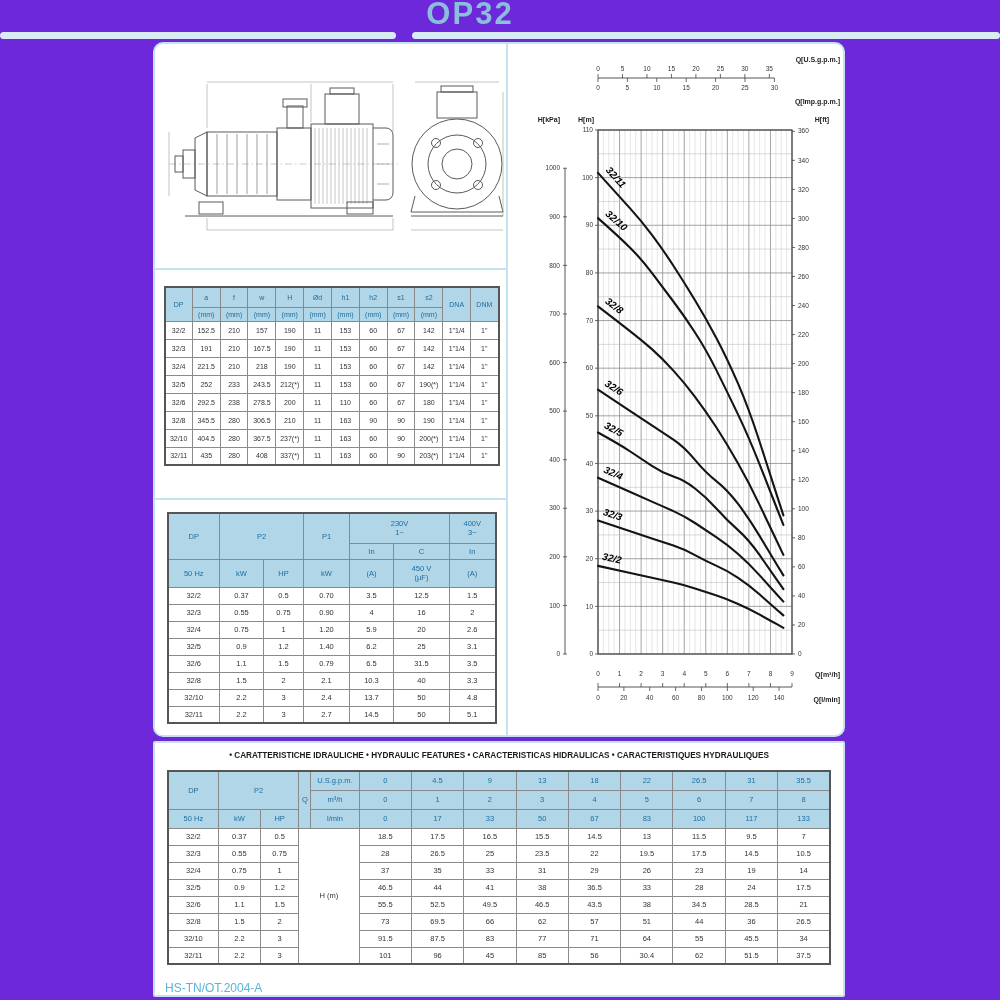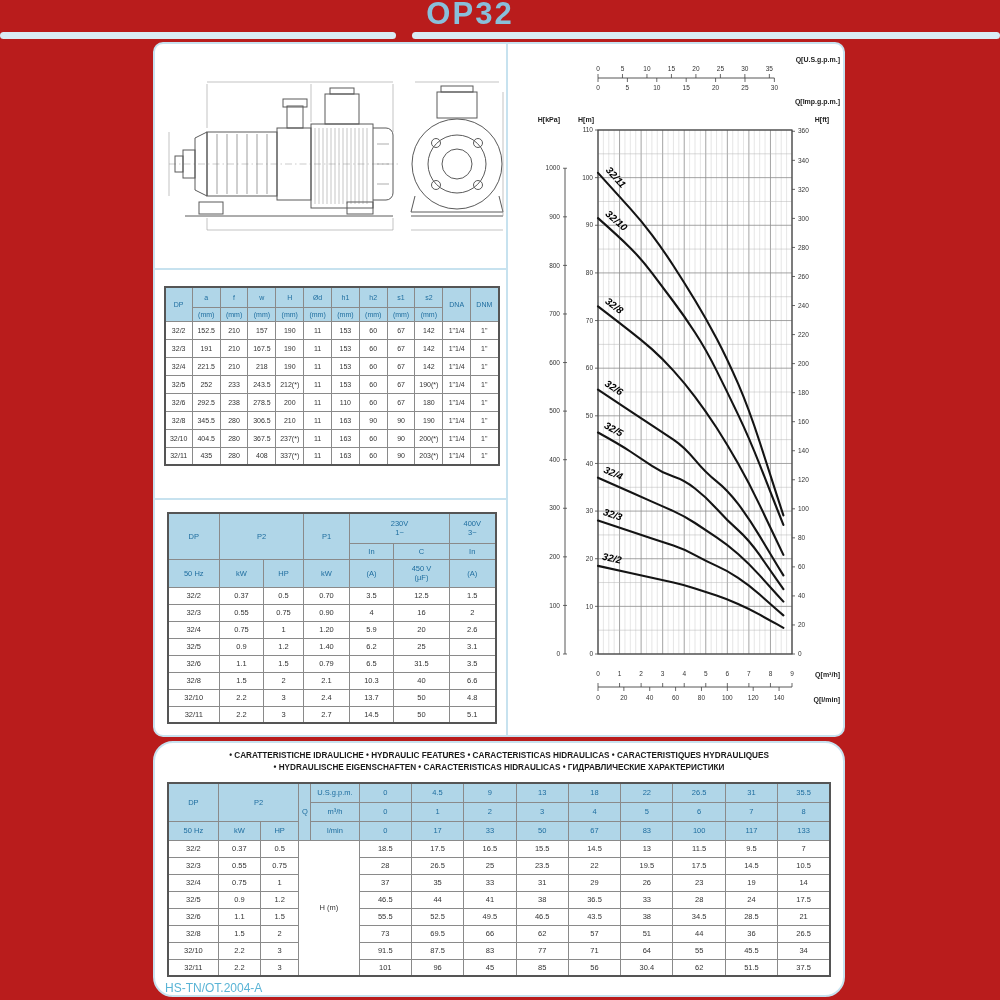--- a/index.html
+++ b/index.html
@@ -1,26 +1,26 @@
 <!DOCTYPE html>
 <html><head>
 <meta charset="utf-8">
 <style>
   html,body{margin:0;padding:0;background:#ffffff;width:1000px;height:1000px;overflow:hidden;
     font-family:"Liberation Sans",sans-serif;}
-  .page{position:relative;width:1000px;height:1000px;background:#b91c1c;}
+  .page{position:relative;width:1000px;height:1000px;background:#6d28d9;}
   .title{position:absolute;top:-4px;left:0;width:940px;text-align:center;
     font-size:31px;font-weight:bold;letter-spacing:2px;color:#89bfda;}
   .band{position:absolute;top:32px;height:7px;background:#d9ecf5;border-radius:4px;}
   .band-l{left:0;width:396px;}
   .band-r{left:412px;width:588px;}
   .panelA{position:absolute;left:153px;top:42px;width:692px;height:695px;box-sizing:border-box;
     border:2px solid #c7e2ef;border-radius:10px;background:#fff;}
   .panelB{position:absolute;left:153px;top:741px;width:692px;height:256px;box-sizing:border-box;
-    border:2px solid #c7e2ef;border-radius:20px;background:#fff;}
+    border:2px solid #c7e2ef;border-radius:2px;background:#fff;}
   .drawings{position:absolute;left:0;top:0;width:353px;height:224px;}
   .sec-dims{position:absolute;left:0;top:224px;width:353px;height:230px;border-top:2px solid #c7e2ef;}
   .sec-elec{position:absolute;left:0;top:454px;width:353px;height:237px;border-top:2px solid #c7e2ef;}
   .chart-col{position:absolute;right:0;top:0;width:335px;height:691px;border-left:2px solid #c7e2ef;}
   table{border-collapse:collapse;table-layout:fixed;background:#fff;}
   td,th{border:1px solid #8a8a8a;text-align:center;vertical-align:middle;padding:0 1px;
     color:#333;font-weight:normal;overflow:hidden;}
   .hdr{background:#b0d6e8;color:#1e6d9f;}
   #dims-table{width:336px;margin:16px auto 0;border:2px solid #555;font-size:7px;}
   #dims-table thead tr:first-child{height:20px;}
@@ -343,21 +343,21 @@
               <td>31.5</td>
               <td>3.5</td>
             </tr>
             <tr>
               <td>32/8</td>
               <td>1.5</td>
               <td>2</td>
               <td>2.1</td>
               <td>10.3</td>
               <td>40</td>
-              <td>6.6</td>
+              <td>3.3</td>
             </tr>
             <tr>
               <td>32/10</td>
               <td>2.2</td>
               <td>3</td>
               <td>2.4</td>
               <td>13.7</td>
               <td>50</td>
               <td>4.8</td>
             </tr>
@@ -612,21 +612,20 @@
           <text transform="translate(96.8,170.8) rotate(41.5)" font-size="10" font-weight="bold" font-style="italic" fill="#000">32/10</text>
           <path d="M90.0,128.9 Q111.6,152.7 122.3,164.6 Q133.1,176.5 143.9,190.8 Q154.7,205.1 165.4,221.8 Q176.2,238.4 187.0,256.3 Q197.8,274.2 208.6,294.4 Q219.3,314.7 230.1,339.7 Q240.9,364.7 251.7,398.0 Q262.4,431.4 268.9,451.4 L275.4,471.4" fill="none" stroke="#141414" stroke-width="2.1" stroke-linecap="round"></path>
           <text transform="translate(97.3,126.6) rotate(47.9)" font-size="10" font-weight="bold" font-style="italic" fill="#000">32/11</text>
         </svg>
     </div>
   </div>
 
   <div class="panelB">
     <div class="captions">
       <div>• CARATTERISTICHE IDRAULICHE • HYDRAULIC FEATURES • CARACTERISTICAS HIDRAULICAS • CARACTERISTIQUES HYDRAULIQUES</div>
-      <div>• HYDRAULISCHE EIGENSCHAFTEN • CARACTERISTICAS HIDRAULICAS • ГИДРАВЛИЧЕСКИЕ ХАРАКТЕРИСТИКИ</div>
     </div>
     <table id="hyd-table">
         <colgroup>
           <col style="width: 50px;">
           <col style="width: 42px;">
           <col style="width: 38px;">
           <col style="width: 12px;">
           <col style="width: 48px;">
           <col style="width: 52px;">
           <col style="width: 52px;">

